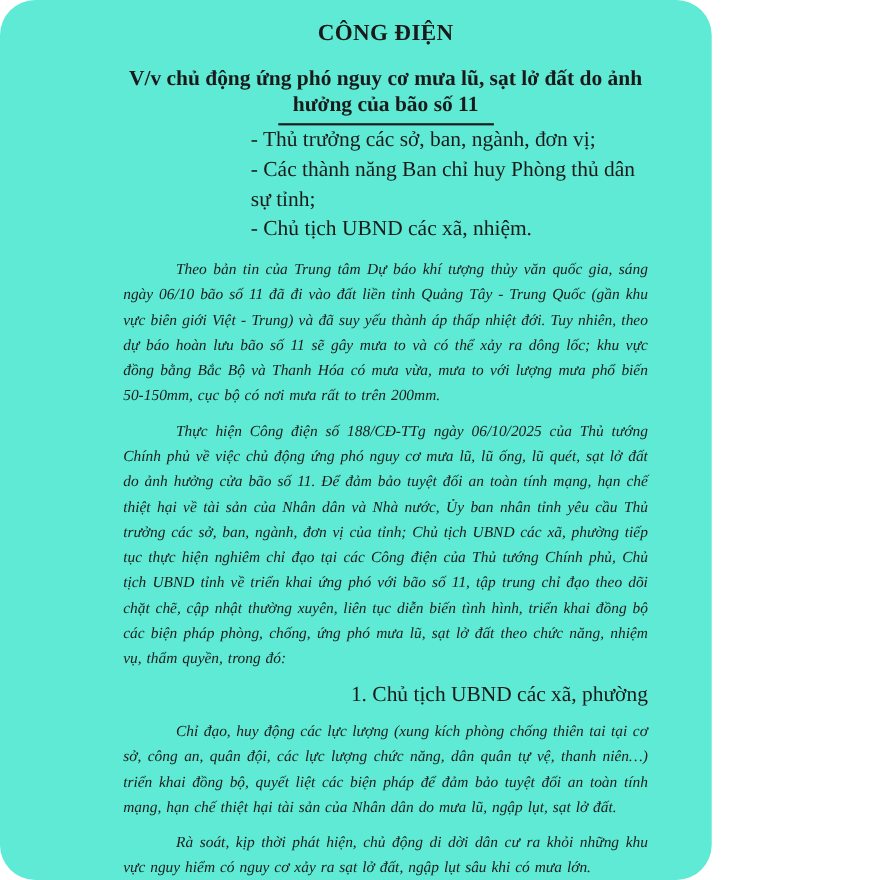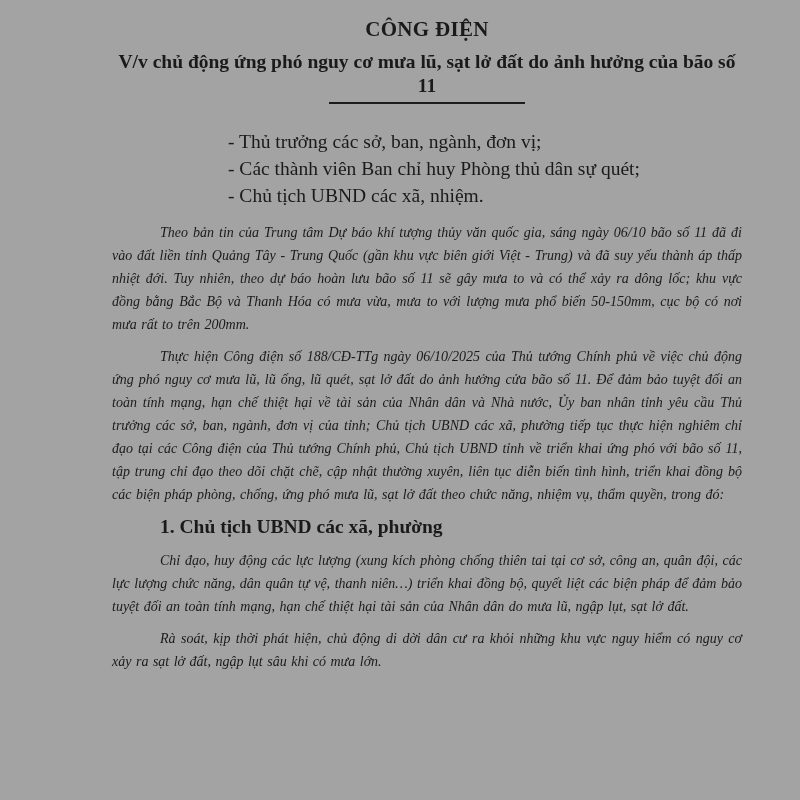--- a/index.html
+++ b/index.html
@@ -3,97 +3,98 @@
 <meta charset="utf-8">
 <style>
   * { margin: 0; padding: 0; box-sizing: border-box; }
   html, body {
     width: 800px;
     height: 800px;
     overflow: hidden;
     background: #ffffff;
   }
   .page {
-    width: 800px;
+    width: 647px;
     height: 800px;
     padding: 16px 58px 0 112px;
     font-family: "Liberation Serif", "DejaVu Serif", serif;
     color: #1a1a1a;
-    background: #a3a3a3;
+    background: #5eead4;
     overflow: hidden;
+    border-radius: 32px;
   }
   .doc-title {
     text-align: center;
     font-weight: bold;
     font-size: 21px;
     line-height: 26px;
     letter-spacing: 0.3px;
   }
   .doc-subject {
     text-align: center;
     font-weight: bold;
     font-size: 19.5px;
     line-height: 24px;
-    margin-top: 8px;
+    margin-top: 18px;
     font-family: Liberation Serif, serif;
   }
   .subject-rule {
     width: 196px;
     border-top: 2px solid #1c1c1c;
     margin: 4px auto 0 auto;
     height: 0;
   }
   .addressee {
     text-align: center;
     font-weight: bold;
     font-size: 20px;
     line-height: 25px;
     margin-top: 24px;
   }
   .recipients {
-    margin-top: 24px;
     padding-left: 116px;
     font-size: 19.5px;
     line-height: 27px;
   }
   .body-block {
     margin-top: 12px;
   }
   .body-block p {
     font-size: 14px;
     line-height: 23px;
     text-align: justify;
     text-indent: 48px;
     margin: 0 0 9px 0;
     word-spacing: 1px;
     font-style: italic;
   }
   .section-heading {
-    font-weight: bold;
+    font-weight: normal;
     font-size: 19.5px;
     line-height: 24px;
     text-indent: 48px;
     margin: 6px 0 10px 0;
+    text-align: right;
   }
 </style>
 </head>
 <body>
 
 <div class="page">
 
   <div class="doc-title">CÔNG ĐIỆN</div>
 
   <div class="doc-subject">V/v chủ động ứng phó nguy cơ mưa lũ, sạt lở đất do ảnh hưởng của bão số 11</div>
 
   <div class="subject-rule"></div>
 
 
   <div class="recipients">
     <div>- Thủ trưởng các sở, ban, ngành, đơn vị;</div>
-    <div>- Các thành viên Ban chỉ huy Phòng thủ dân sự quét;</div>
+    <div>- Các thành năng Ban chỉ huy Phòng thủ dân sự tỉnh;</div>
     <div>- Chủ tịch UBND các xã, nhiệm.</div>
   </div>
 
   <div class="body-block">
     <p>Theo bản tin của Trung tâm Dự báo khí tượng thủy văn quốc gia, sáng ngày 06/10 bão số 11 đã đi vào đất liền tỉnh Quảng Tây - Trung Quốc (gần khu vực biên giới Việt - Trung) và đã suy yếu thành áp thấp nhiệt đới. Tuy nhiên, theo dự báo hoàn lưu bão số 11 sẽ gây mưa to và có thể xảy ra dông lốc; khu vực đồng bằng Bắc Bộ và Thanh Hóa có mưa vừa, mưa to với lượng mưa phổ biến 50-150mm, cục bộ có nơi mưa rất to trên 200mm.</p>
 
     <p>Thực hiện Công điện số 188/CĐ-TTg ngày 06/10/2025 của Thủ tướng Chính phủ về việc chủ động ứng phó nguy cơ mưa lũ, lũ ống, lũ quét, sạt lở đất do ảnh hưởng cửa bão số 11. Để đảm bảo tuyệt đối an toàn tính mạng, hạn chế thiệt hại về tài sản của Nhân dân và Nhà nước, Ủy ban nhân tỉnh yêu cầu Thủ trưởng các sở, ban, ngành, đơn vị của tỉnh; Chủ tịch UBND các xã, phường tiếp tục thực hiện nghiêm chỉ đạo tại các Công điện của Thủ tướng Chính phủ, Chủ tịch UBND tỉnh về triển khai ứng phó với bão số 11, tập trung chỉ đạo theo dõi chặt chẽ, cập nhật thường xuyên, liên tục diễn biến tình hình, triển khai đồng bộ các biện pháp phòng, chống, ứng phó mưa lũ, sạt lở đất theo chức năng, nhiệm vụ, thẩm quyền, trong đó:</p>
 
     <div class="section-heading">1. Chủ tịch UBND các xã, phường</div>
 

